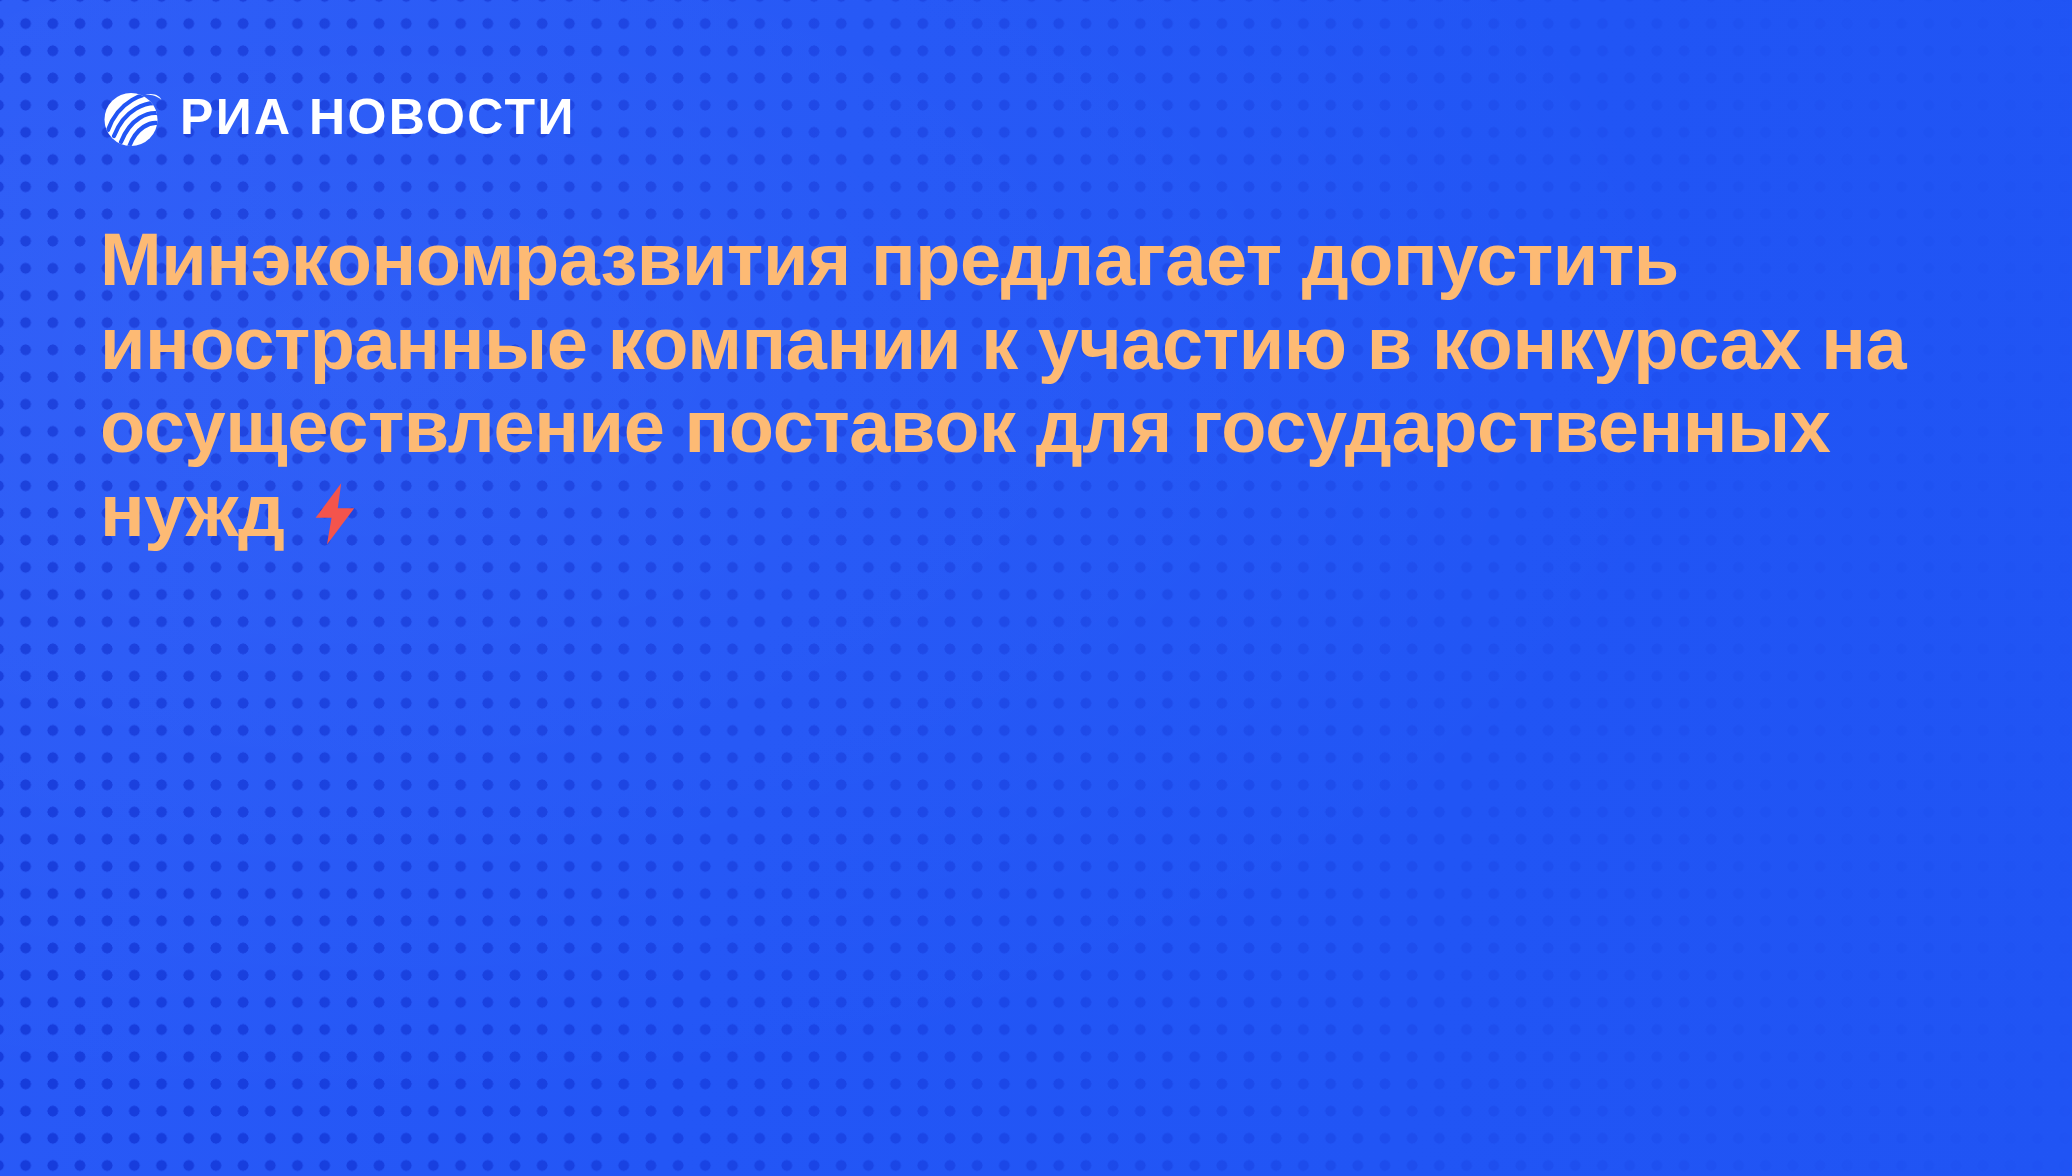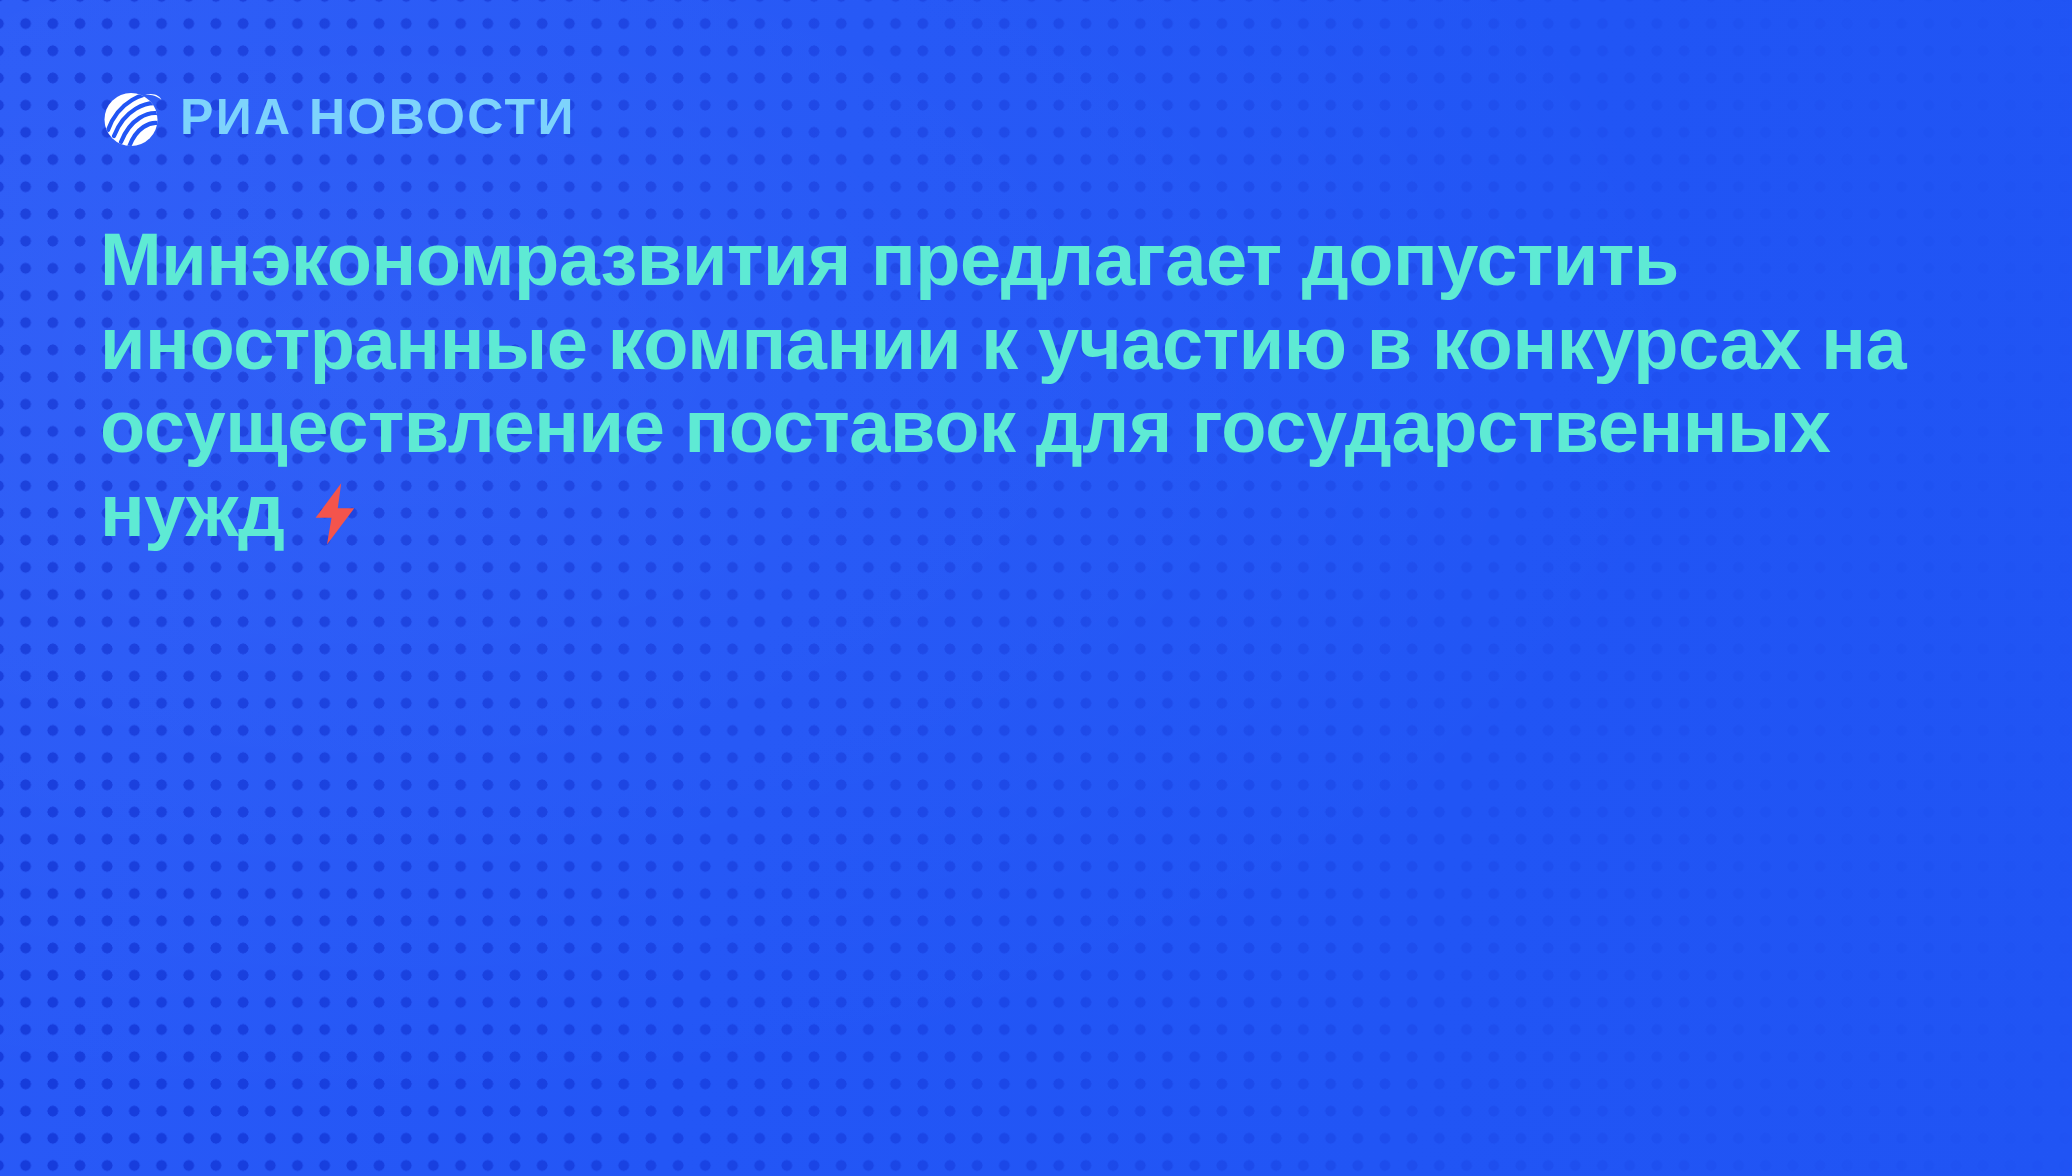--- a/index.html
+++ b/index.html
@@ -48,37 +48,37 @@
     align-items: center;
     gap: 18px;
   }
   .logo-mark {
     width: 62px;
     height: 62px;
     display: block;
     flex: none;
   }
   .logo-word {
-    color: #7dd3fc;
+    color: #ffffff;
     font-size: 50px;
     font-weight: 700;
     letter-spacing: 2.4px;
     line-height: 1;
     white-space: nowrap;
     text-transform: uppercase;
     font-stretch: condensed;
   }
 
   
   .headline {
     position: absolute;
     left: 100px;
     top: 218px;
     width: 1830px;
-    color: #5eead4;
+    color: #fdba74;
     font-size: 74px;
     font-weight: 700;
     line-height: 1.13;
     letter-spacing: -0.4px;
     white-space: pre-wrap;
     word-break: normal;
   }
   .bolt {
     display: inline-block;
     width: 0.62em;

